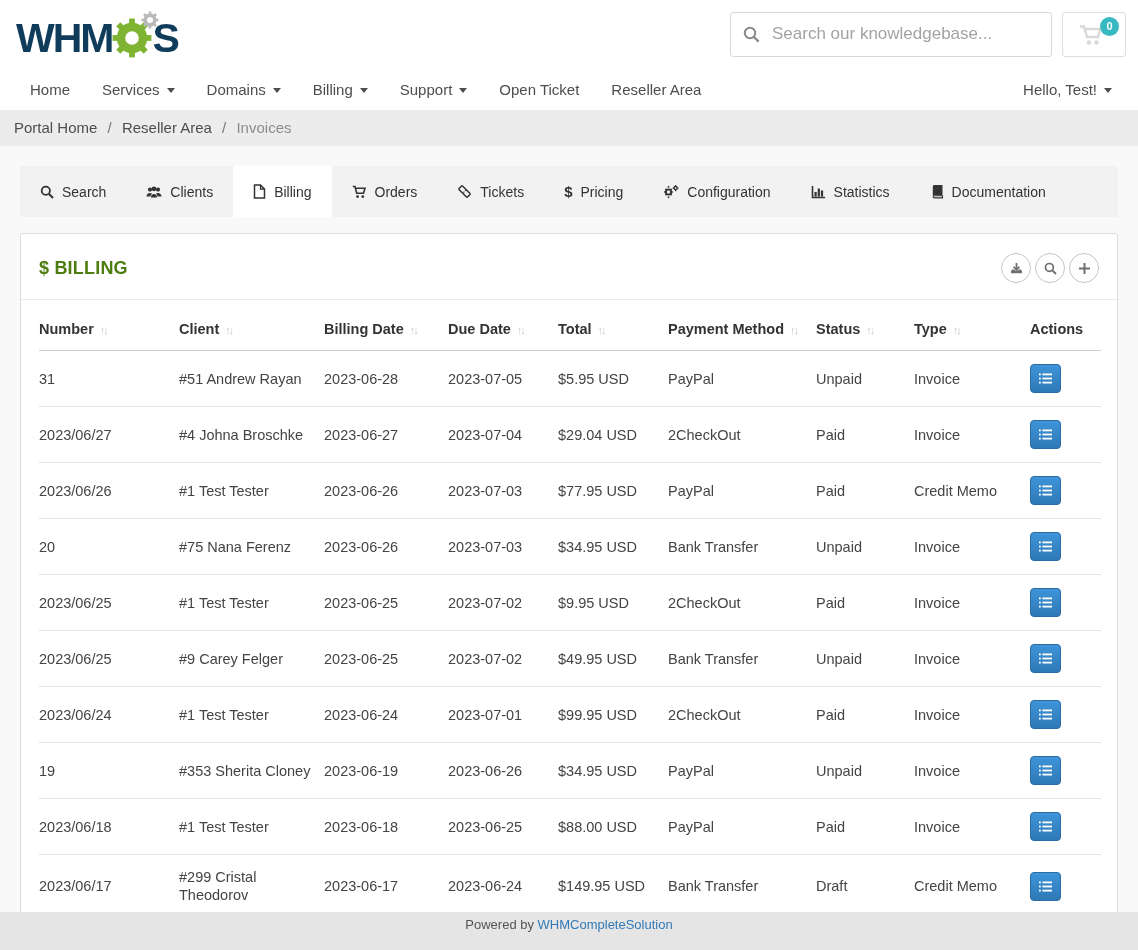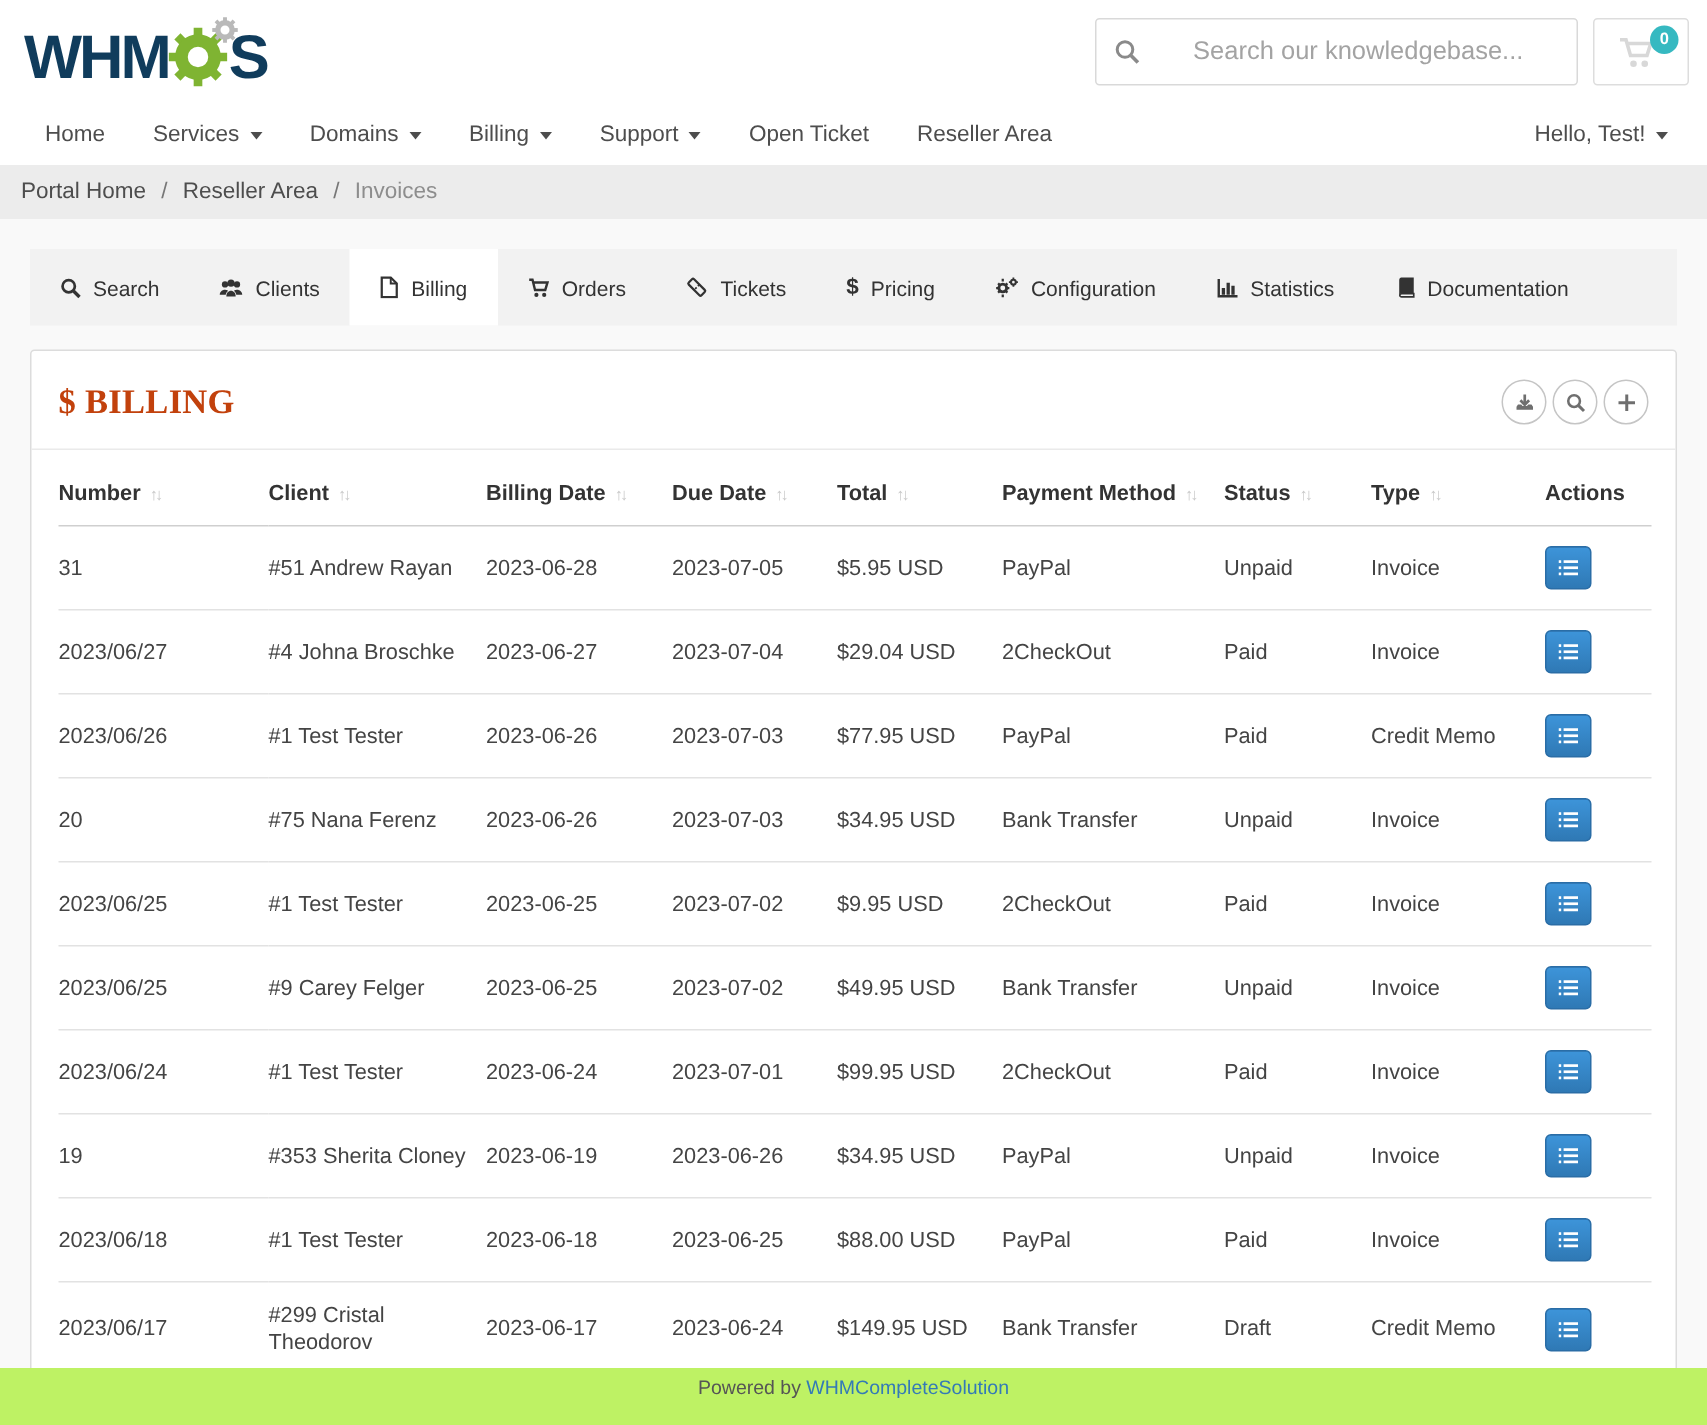--- a/index.html
+++ b/index.html
@@ -15,21 +15,21 @@
   .logo { display:flex; align-items:flex-end; cursor:pointer; position:relative; height:52px; padding-top:8px; }
   .logo-word { font-size:41px; font-weight:bold; color:#103c5c; letter-spacing:-2px; line-height:44px; }
   .logo-gear-wrap { position:relative; width:42px; height:46px; margin:0 -1px; }
   .logo-gear-wrap svg.big { position:absolute; left:0; bottom:1px; }
   .logo-gear-wrap svg.small { position:absolute; right:-7px; top:-4px; }
 
   .search-box { margin-left:auto; width:322px; height:45px; border:1px solid #d9d9d9; border-radius:3px;
     display:flex; align-items:center; padding:0 12px; background:#fff; }
   .search-box svg { flex:0 0 auto; margin-right:12px; }
   .search-box input { border:none; outline:none; width:100%; font-size:17px; color:#555;
-    font-family:"Liberation Sans","DejaVu Sans",sans-serif; background:transparent;text-align:center; }
+    font-family:"Liberation Sans","DejaVu Sans",sans-serif; background:transparent; }
   .search-box input::placeholder { color:#a3a3a3; }
 
   .cart-btn { position:relative; width:64px; height:45px; margin-left:10px; margin-right:2px;
     border:1px solid #ddd; border-radius:3px; background:#fff; cursor:pointer; }
   .cart-btn svg { position:absolute; left:16px; top:11px; }
   .cart-badge { position:absolute; right:6px; top:4px; min-width:19px; height:19px; border-radius:50%;
     background:#36b9c1; color:#fff; font-size:11px; font-weight:bold; line-height:19px; text-align:center; }
 
   
   .mainnav { height:42px; display:flex; align-items:center; padding:0 20px 0 18px; background:#fff; }
@@ -50,21 +50,21 @@
 
   .tabs { list-style:none; display:flex; background:#f2f2f2; }
   .tab { display:flex; align-items:center; gap:8px; padding:17px 20px; font-size:14px; color:#333;
     cursor:pointer; white-space:nowrap; }
   .tab.active { background:#fff; }
   .tab svg { flex:0 0 auto; }
   .tab .dollar { font-size:15px; font-weight:bold; color:#333; }
 
   .panel { background:#fff; border:1px solid #dcdcdc; border-radius:3px; margin-top:16px; }
   .panel-head { display:flex; align-items:center; padding:19px 18px 16px; border-bottom:1px solid #eaeaea; }
-  .panel-title { font-size:23px; font-weight:bold; color:#c2410c; letter-spacing:.2px;font-family:Liberation Serif, serif; }
+  .panel-title { font-size:18px; font-weight:bold; color:#4d7c0f; letter-spacing:.2px; }
   .panel-tools { margin-left:auto; display:flex; gap:4px; }
   .tool-btn { width:30px; height:30px; border-radius:50%; border:1px solid #c5c5c5; background:#fff;
     color:#6f6f6f; cursor:pointer; display:flex; align-items:center; justify-content:center; }
 
   .table-wrap { padding:8px 18px 0; }
   table { width:100%; border-collapse:collapse; table-layout:fixed; }
   th { text-align:left; font-size:14.5px; font-weight:bold; color:#333; padding:13px 8px 13px 0;
     border-bottom:1px solid #cfcfcf; cursor:pointer; white-space:nowrap; }
   .sort { color:#c9c9c9; font-size:11px; letter-spacing:-2px; margin-left:6px; font-weight:normal; }
   td { font-size:14.5px; color:#444; padding:13px 8px 13px 0; line-height:18px; vertical-align:middle; }
@@ -82,21 +82,21 @@
   .size-btn.active { background:#dcdcdc; box-shadow:inset 0 1px 2px rgba(0,0,0,.2); }
   .tf-center { flex:1; text-align:center; font-size:14px; color:#333; }
   .tf-right { width:360px; display:flex; justify-content:flex-end; }
   .pager { display:flex; }
   .page-btn { font-size:14px; padding:9px 15px; border:1px solid #ddd; background:#fff; color:#777; cursor:pointer; }
   .page-btn.prev { border-radius:3px 0 0 3px; border-right:none; }
   .page-btn.next { border-radius:0 3px 3px 0; border-left:none; }
   .page-btn.num.active { background:#2e79b9; border-color:#2e79b9; color:#fff; }
 
   
-  .site-footer { position:absolute; bottom:0; left:0; width:100%; height:38px; background:#bef264;
+  .site-footer { position:absolute; bottom:0; left:0; width:100%; height:38px; background:#e5e5e5;
     font-size:13px; color:#555; text-align:center; line-height:26px; }
   .site-footer a { color:#337ab7; text-decoration:none; cursor:pointer; }
 </style>
 </head>
 <body>
 
 <div class="page">
 
   <header class="topbar">
     <div class="logo">

